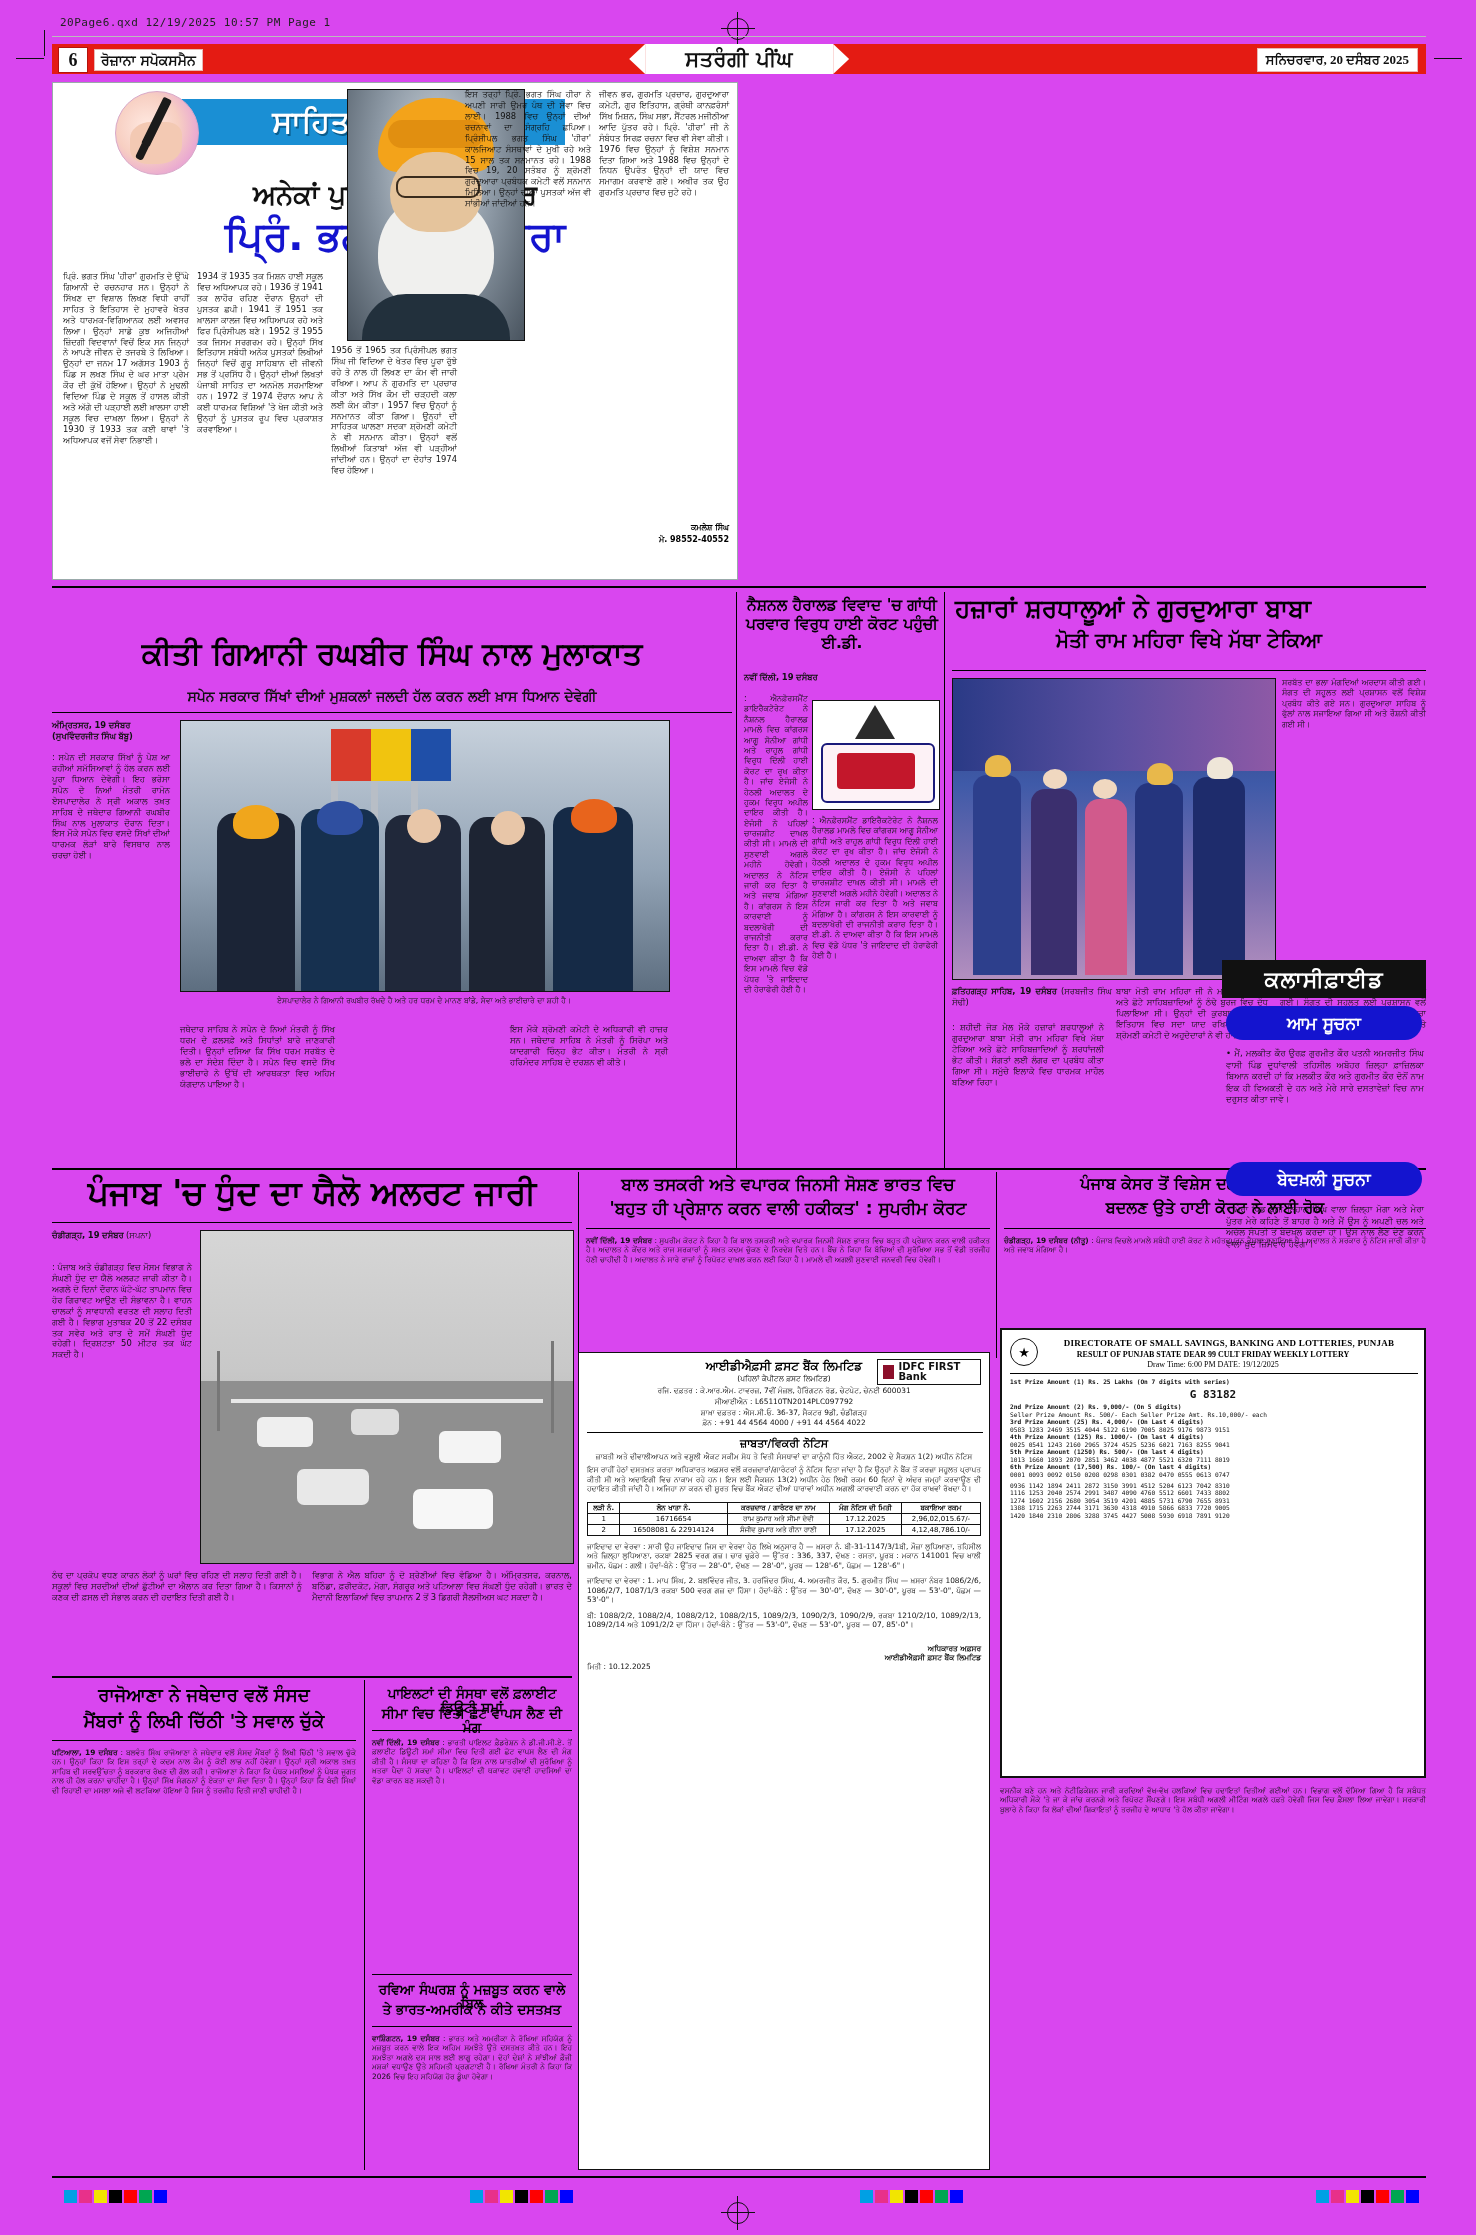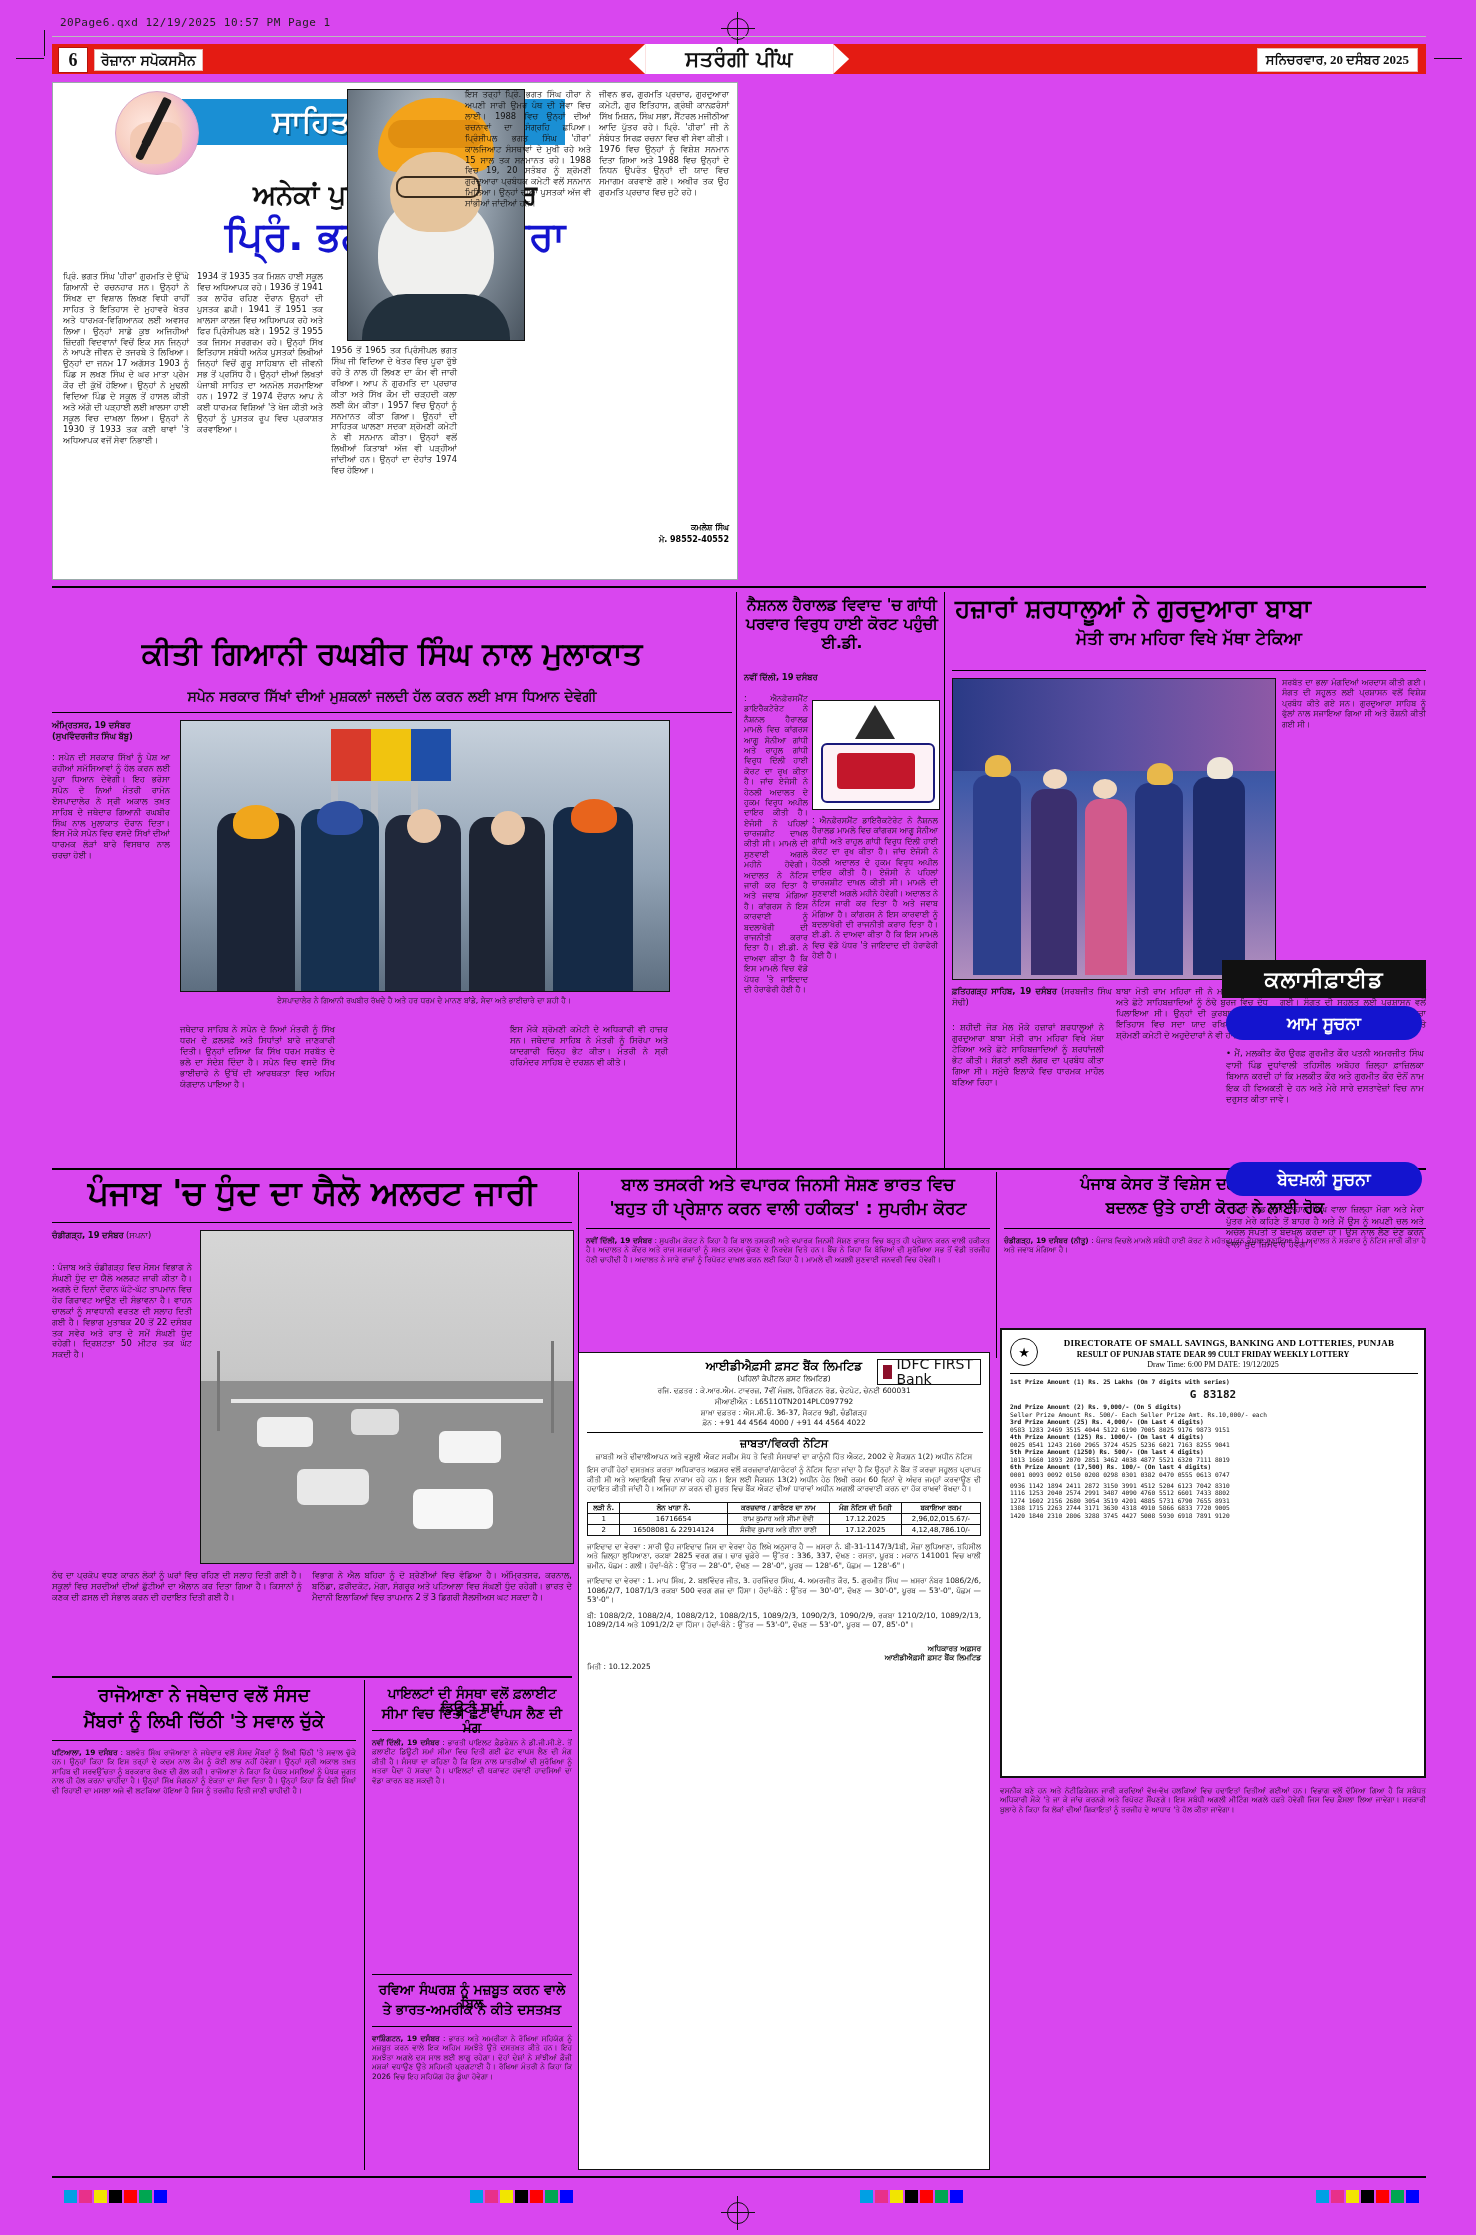--- a/index.html
+++ b/index.html
@@ -75,21 +75,21 @@
   .ph-logo{background:#fff;}
 
   .figure-person{position:absolute;bottom:0;border-radius:18px 18px 0 0;}
   .turb{position:absolute;border-radius:50% 50% 40% 40%;}
 
   
   .adbox{position:absolute;border:1px solid #111;box-sizing:border-box;background:#fff;}
   .ad-title{text-align:center;font-weight:bold;}
   .idfc{position:absolute;border:1px solid #111;background:#fff;display:flex;align-items:center;gap:4px;padding:3px 5px;box-sizing:border-box;}
   .idfc-sq{width:14px;height:14px;background:#8c0f2a;}
-  .idfc-txt{font-size:14px;font-weight:normal;line-height:1.05;color:#111;}
+  .idfc-txt{font-size:10px;font-weight:bold;line-height:1.05;color:#111;}
 
   
   .cls-head{position:absolute;background:#111;color:#fff;text-align:center;font-weight:bold;
      display:flex;align-items:center;justify-content:center;}
   .cls-pill{position:absolute;background:#1414cf;color:#fff;border-radius:22px;text-align:center;font-weight:bold;
      display:flex;align-items:center;justify-content:center;}
   .bullet-list{position:absolute;font-size:8.6px;line-height:1.34;text-align:justify;color:#111;}
 
   
   .lot{position:absolute;border:2px solid #111;box-sizing:border-box;background:#fff;}
@@ -209,21 +209,21 @@
     <div style="position:absolute;left:42px;top:4px;width:40px;height:34px;background:#2b2b2b;clip-path:polygon(50% 0,100% 100%,0 100%);"></div>
     <div style="position:absolute;left:8px;top:42px;width:110px;height:56px;border:2px solid #1a1a7a;border-radius:6px;background:#fdf2f6;"></div>
     <div style="position:absolute;left:24px;top:52px;width:78px;height:36px;background:#c3172b;border-radius:4px;"></div>
   </div>
   <div class="body-col" style="position:absolute;left:744px;top:694px;width:64px;height:466px;font-size:8px;">: ਐਨਫ਼ੋਰਸਮੈਂਟ ਡਾਇਰੈਕਟੋਰੇਟ ਨੇ ਨੈਸ਼ਨਲ ਹੈਰਾਲਡ ਮਾਮਲੇ ਵਿਚ ਕਾਂਗਰਸ ਆਗੂ ਸੋਨੀਆ ਗਾਂਧੀ ਅਤੇ ਰਾਹੁਲ ਗਾਂਧੀ ਵਿਰੁਧ ਦਿੱਲੀ ਹਾਈ ਕੋਰਟ ਦਾ ਰੁਖ ਕੀਤਾ ਹੈ। ਜਾਂਚ ਏਜੰਸੀ ਨੇ ਹੇਠਲੀ ਅਦਾਲਤ ਦੇ ਹੁਕਮ ਵਿਰੁਧ ਅਪੀਲ ਦਾਇਰ ਕੀਤੀ ਹੈ। ਏਜੰਸੀ ਨੇ ਪਹਿਲਾਂ ਚਾਰਜਸ਼ੀਟ ਦਾਖ਼ਲ ਕੀਤੀ ਸੀ। ਮਾਮਲੇ ਦੀ ਸੁਣਵਾਈ ਅਗਲੇ ਮਹੀਨੇ ਹੋਵੇਗੀ। ਅਦਾਲਤ ਨੇ ਨੋਟਿਸ ਜਾਰੀ ਕਰ ਦਿਤਾ ਹੈ ਅਤੇ ਜਵਾਬ ਮੰਗਿਆ ਹੈ। ਕਾਂਗਰਸ ਨੇ ਇਸ ਕਾਰਵਾਈ ਨੂੰ ਬਦਲਾਖੋਰੀ ਦੀ ਰਾਜਨੀਤੀ ਕਰਾਰ ਦਿਤਾ ਹੈ। ਈ.ਡੀ. ਨੇ ਦਾਅਵਾ ਕੀਤਾ ਹੈ ਕਿ ਇਸ ਮਾਮਲੇ ਵਿਚ ਵੱਡੇ ਪੱਧਰ 'ਤੇ ਜਾਇਦਾਦ ਦੀ ਹੇਰਾਫੇਰੀ ਹੋਈ ਹੈ।</div>
   <div class="body-col" style="position:absolute;left:812px;top:816px;width:126px;height:344px;font-size:8px;">: ਐਨਫ਼ੋਰਸਮੈਂਟ ਡਾਇਰੈਕਟੋਰੇਟ ਨੇ ਨੈਸ਼ਨਲ ਹੈਰਾਲਡ ਮਾਮਲੇ ਵਿਚ ਕਾਂਗਰਸ ਆਗੂ ਸੋਨੀਆ ਗਾਂਧੀ ਅਤੇ ਰਾਹੁਲ ਗਾਂਧੀ ਵਿਰੁਧ ਦਿੱਲੀ ਹਾਈ ਕੋਰਟ ਦਾ ਰੁਖ ਕੀਤਾ ਹੈ। ਜਾਂਚ ਏਜੰਸੀ ਨੇ ਹੇਠਲੀ ਅਦਾਲਤ ਦੇ ਹੁਕਮ ਵਿਰੁਧ ਅਪੀਲ ਦਾਇਰ ਕੀਤੀ ਹੈ। ਏਜੰਸੀ ਨੇ ਪਹਿਲਾਂ ਚਾਰਜਸ਼ੀਟ ਦਾਖ਼ਲ ਕੀਤੀ ਸੀ। ਮਾਮਲੇ ਦੀ ਸੁਣਵਾਈ ਅਗਲੇ ਮਹੀਨੇ ਹੋਵੇਗੀ। ਅਦਾਲਤ ਨੇ ਨੋਟਿਸ ਜਾਰੀ ਕਰ ਦਿਤਾ ਹੈ ਅਤੇ ਜਵਾਬ ਮੰਗਿਆ ਹੈ। ਕਾਂਗਰਸ ਨੇ ਇਸ ਕਾਰਵਾਈ ਨੂੰ ਬਦਲਾਖੋਰੀ ਦੀ ਰਾਜਨੀਤੀ ਕਰਾਰ ਦਿਤਾ ਹੈ। ਈ.ਡੀ. ਨੇ ਦਾਅਵਾ ਕੀਤਾ ਹੈ ਕਿ ਇਸ ਮਾਮਲੇ ਵਿਚ ਵੱਡੇ ਪੱਧਰ 'ਤੇ ਜਾਇਦਾਦ ਦੀ ਹੇਰਾਫੇਰੀ ਹੋਈ ਹੈ।</div>
 
   <div class="rule vrule" style="left:944px;top:592px;height:576px;"></div>
 
   <div class="sec-hl" style="left:896px;top:596px;width:474px;font-size:25px;">ਹਜ਼ਾਰਾਂ ਸ਼ਰਧਾਲੂਆਂ ਨੇ ਗੁਰਦੁਆਰਾ ਬਾਬਾ</div>
-  <div class="sec-hl" style="left:952px;top:630px;width:474px;font-size:17px;">ਮੋਤੀ ਰਾਮ ਮਹਿਰਾ ਵਿਖੇ ਮੱਥਾ ਟੇਕਿਆ</div>
+  <div class="sec-hl" style="left:952px;top:630px;width:474px;font-size:20px;">ਮੋਤੀ ਰਾਮ ਮਹਿਰਾ ਵਿਖੇ ਮੱਥਾ ਟੇਕਿਆ</div>
   <div class="rule hrule" style="left:952px;top:670px;width:474px;"></div>
 
   <div class="photo ph-crowd" style="left:952px;top:678px;width:322px;height:300px;">
     <div style="position:absolute;inset:0;background:linear-gradient(180deg,#24306e 0%,#46五a9e 30%,#7d6fae 65%,#b9a0c4 100%);"></div>
     <div style="position:absolute;left:0;top:0;width:322px;height:92px;background:linear-gradient(90deg,#2a3a86,#5a4fa0,#8e59a6);"></div>
     <div style="position:absolute;left:20px;top:96px;width:48px;height:200px;background:#2d3f8c;border-radius:14px 14px 0 0;"></div>
     <div style="position:absolute;left:78px;top:110px;width:46px;height:186px;background:#3b2f6e;border-radius:14px 14px 0 0;"></div>
     <div style="position:absolute;left:132px;top:120px;width:42px;height:176px;background:#d15a8c;border-radius:14px 14px 0 0;"></div>
     <div style="position:absolute;left:182px;top:104px;width:48px;height:192px;background:#25357e;border-radius:14px 14px 0 0;"></div>
     <div style="position:absolute;left:240px;top:98px;width:52px;height:198px;background:#1e2c6c;border-radius:14px 14px 0 0;"></div>

